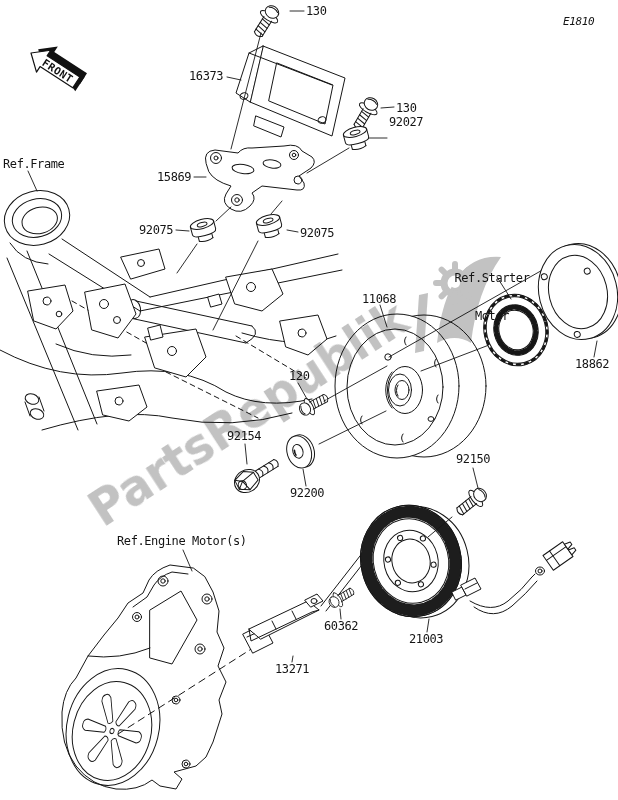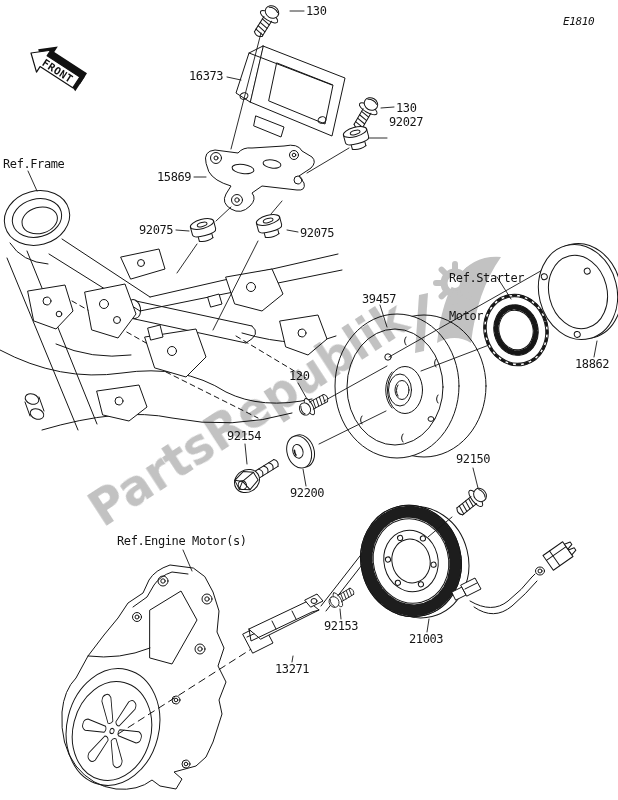--- a/index.html
+++ b/index.html
@@ -2,21 +2,21 @@
 <html><head>
 <meta charset="utf-8">
 <style>
   html,body{margin:0;padding:0;background:#ffffff;}
   #stage{position:relative;width:618px;height:800px;background:#fff;overflow:hidden;
          font-family:"DejaVu Sans Mono",monospace;}
   svg{position:absolute;left:0;top:0;}
   .label{position:absolute;font:12px "DejaVu Sans Mono",monospace;color:#141414;
          letter-spacing:-0.4px;white-space:pre;line-height:1.05;}
   .label.small{font-size:11px;font-style:italic;}
-  .ref2{}
+  .ref2{text-align:center;}
   svg *{stroke-linecap:round;stroke-linejoin:round;}
 </style>
 </head>
 <body>
 
 <div id="stage">
 
 <svg width="618" height="800" viewBox="0 0 618 800">
   <defs>
     <g id="screw">
@@ -308,24 +308,24 @@
   <div class="label" style="left:157px;top:171px">15869</div>
   <div class="label" style="left:3px;top:158px">Ref.Frame</div>
   <div class="label" style="left:139px;top:224px">92075</div>
   <div class="label" style="left:300px;top:227px">92075</div>
 
   <div class="label ref2" style="left:449px;top:247px;width:86px">
     <div>Ref.Starter</div>
     <div>Motor</div>
   </div>
 
-  <div class="label" style="left:362px;top:293px">39457</div>
+  <div class="label" style="left:362px;top:293px">11068</div>
   <div class="label" style="left:575px;top:358px">18862</div>
   <div class="label" style="left:289px;top:370px">120</div>
   <div class="label" style="left:227px;top:430px">92154</div>
   <div class="label" style="left:456px;top:453px">92150</div>
   <div class="label" style="left:290px;top:487px">92200</div>
   <div class="label" style="left:117px;top:535px">Ref.Engine Motor(s)</div>
-  <div class="label" style="left:324px;top:620px">92153</div>
+  <div class="label" style="left:324px;top:620px">60362</div>
   <div class="label" style="left:409px;top:633px">21003</div>
   <div class="label" style="left:275px;top:663px">13271</div>
 
 </div>
 
 </body></html>

